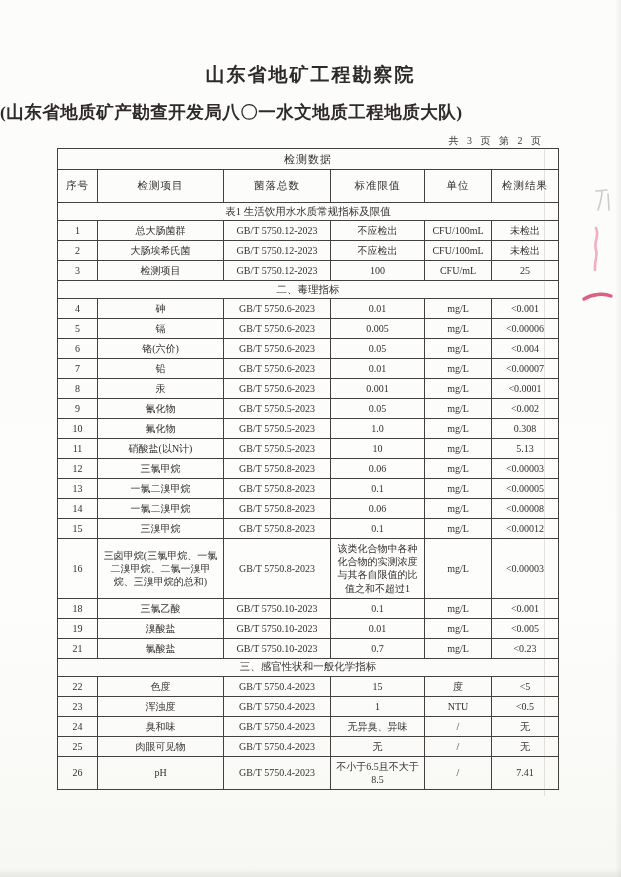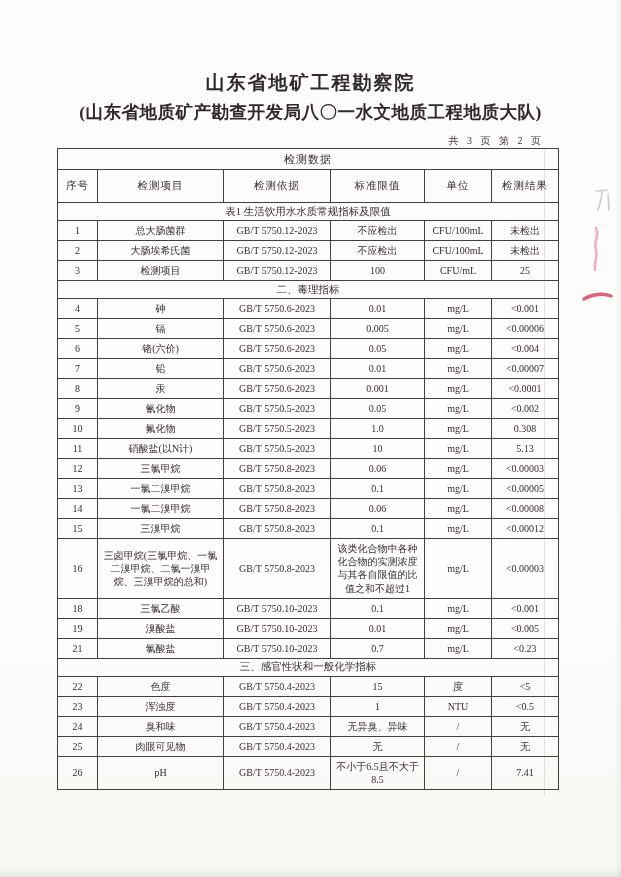--- a/index.html
+++ b/index.html
@@ -13,35 +13,34 @@
     height: 877px;
     background:
       linear-gradient(180deg, #fcfcfa 0%, #fdfdfc 70%, #f7f7f4 99%, #e7e7e3 100%),
       #fdfdfc;
     overflow: hidden;
     font-family: "Liberation Serif", "DejaVu Serif", serif;
     color: #332f2e;
   }
   .doc-title {
     position: absolute;
-    top: 70px;
+    top: 62px;
     left: 0;
     width: 100%;
     text-align: center;
     font-size: 19px;
     font-weight: bold;
     letter-spacing: 2px;
     color: #2e2a29;
   }
   .doc-subtitle {
     position: absolute;
     top: 100px;
     left: 0;
     width: 100%;
-    text-align: center;
     font-size: 17.5px;
     font-weight: bold;
     letter-spacing: 0.5px;
     color: #2e2a29;
   }
   .page-info {
     position: absolute;
     top: 134px;
     left: 444px;
     width: 100px;
@@ -135,21 +134,21 @@
       <col style="width:67px">
       <col style="width:67px">
     </colgroup>
     <tbody id="tbody">
         <tr class="caption-row">
           <td colspan="6">检测数据</td>
         </tr>
         <tr class="header-row">
           <th>序号</th>
           <th>检测项目</th>
-          <th>检测依据</th>
+          <th>菌落总数</th>
           <th>标准限值</th>
           <th>单位</th>
           <th>检测结果</th>
         </tr>
         <tr class="title-row">
           <td colspan="6">表1  生活饮用水水质常规指标及限值</td>
         </tr>
         <tr>
           <td class="c0">1</td>
           <td class="c1">总大肠菌群</td>

